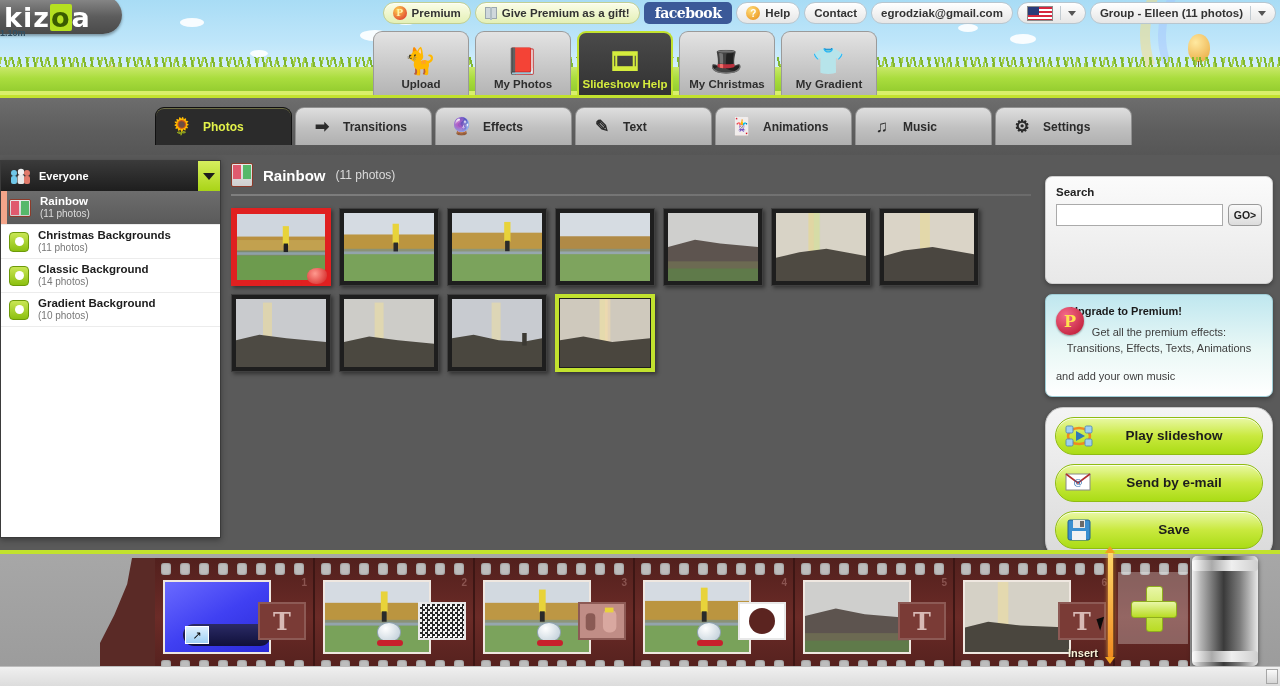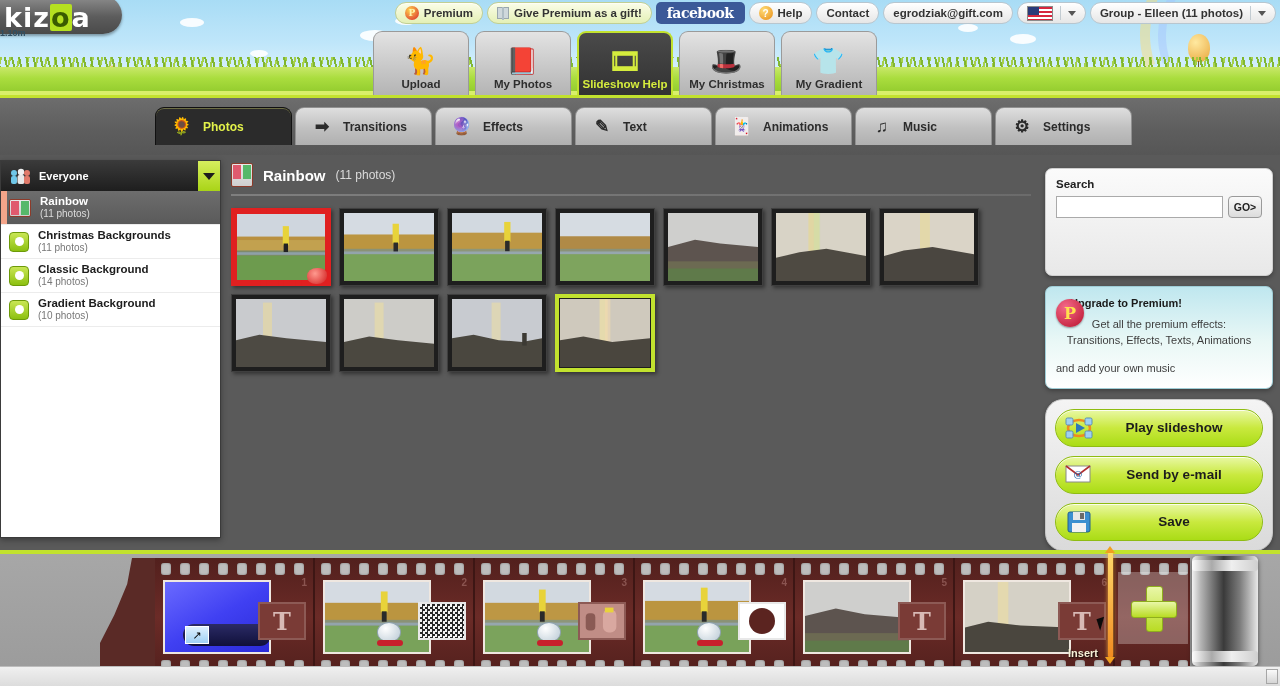--- a/index.html
+++ b/index.html
@@ -230,21 +230,21 @@
     position:absolute; left:6px; top:6px; width:88px; height:66px;
   }
   .thumb.sel-red .blob{
     position:absolute; right:4px; bottom:2px; width:20px; height:16px;
     background:radial-gradient(circle at 40% 35%, #ff9a8f, #d01b1b);
     border-radius:50% 40% 50% 45%;
   }
   .thumb.sel-green{ border:4px solid #c2e22e; padding:1px; background:#1e1e1e; }
 
   
-  .rightcol{ position:absolute; left:1045px; top:168px; width:228px; }
+  .rightcol{ position:absolute; left:1045px; top:176px; width:228px; }
   .panel{
     background: linear-gradient(#fbfbfb,#e8e8e8);
     border:1px solid #cfcfcf; border-radius:7px; box-shadow:0 2px 4px rgba(0,0,0,.3);
     padding:9px 10px;
   }
   .panel-label{ font-size:11.5px; font-weight:bold; color:#222; margin-bottom:6px; }
   .searchrow{ display:flex; gap:5px; }
   .search-input{
     flex:1; height:22px; border:1px solid #aaa; background:#fff; font-size:12px;
     padding:0 5px; font-family:"Liberation Sans",sans-serif;
@@ -455,21 +455,21 @@
         <span>facebook</span>
       </div>
       <div class="tl-btn">
         <span class="badge-help">?</span>
         <span>Help</span>
       </div>
       <div class="tl-btn">
         <span>Contact</span>
       </div>
       <div class="tl-btn">
-        <span>egrodziak@gift.com</span>
+        <span>egrodziak@gmail.com</span>
       </div>
       <div class="tl-btn tl-split">
         <span class="flag"></span>
         <span class="tl-sep"></span>
         <span class="caret"></span>
       </div>
       <div class="tl-btn tl-split">
         <span>Group - Elleen (11 photos)</span>
         <span class="tl-sep"></span>
         <span class="caret"></span>

